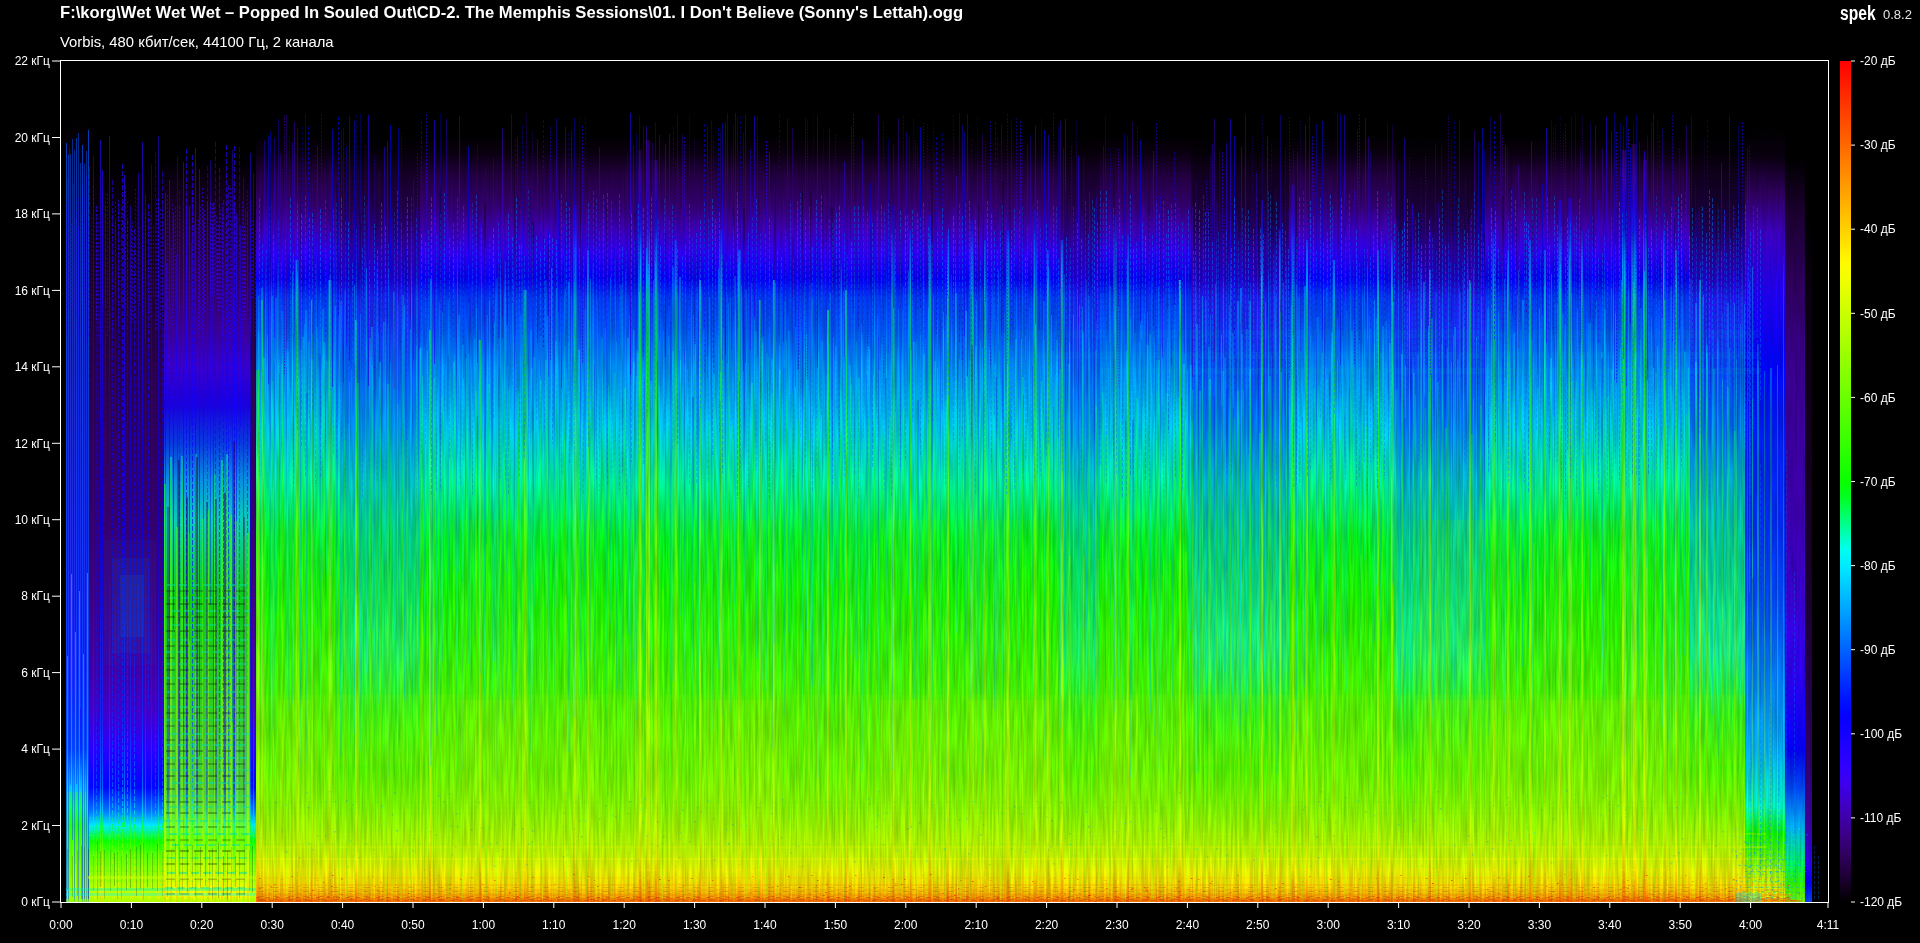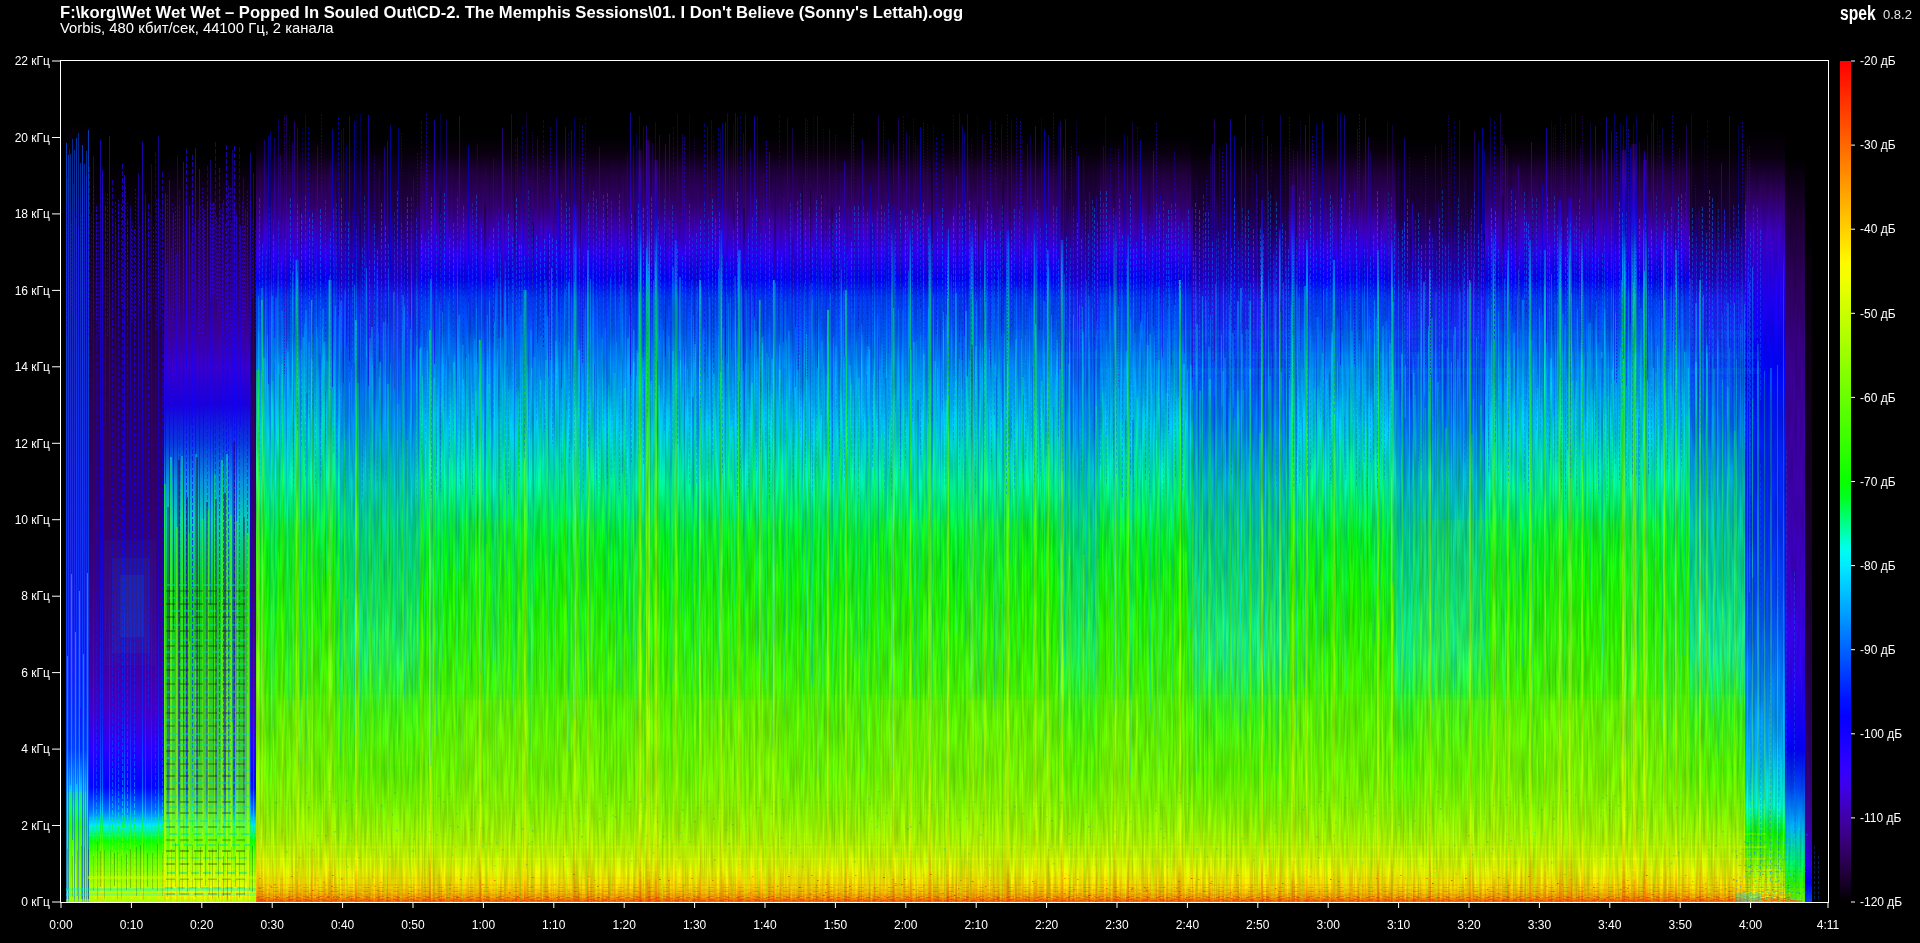--- a/index.html
+++ b/index.html
@@ -1,16 +1,16 @@
 <!DOCTYPE html>
 <html><head><meta charset="utf-8"><title>spek</title><style>
 html,body{margin:0;padding:0;background:#000;width:1920px;height:943px;overflow:hidden}
 .lb{font:12px "Liberation Sans", sans-serif;fill:#fff}
 .ttl{position:absolute;left:60px;top:3px;color:#fff;font:bold 16.6px "Liberation Sans", sans-serif;white-space:pre}
-.sub{position:absolute;left:60px;top:20px;color:#fff;font:14.8px "Liberation Sans", sans-serif}
+.sub{position:absolute;left:60px;top:34px;color:#fff;font:14.8px "Liberation Sans", sans-serif}
 .spk{position:absolute;left:1840px;top:2px;color:#fff;font:bold 20px "Liberation Sans", sans-serif;transform:scaleX(0.78);transform-origin:left top}
 .ver{position:absolute;left:1883px;top:7px;color:#e5e5e5;font:13px "Liberation Sans", sans-serif}
 svg{position:absolute;left:0;top:0}
 </style></head><body>
 <svg width="1920" height="943" viewBox="0 0 1920 943">
     <defs>
       <linearGradient id="gB" gradientUnits="userSpaceOnUse" x1="0" y1="61" x2="0" y2="902">
         <stop offset="0.0000" stop-color="#000000"></stop>
         <stop offset="0.0864" stop-color="#000000"></stop>
         <stop offset="0.1091" stop-color="#0b0011"></stop>

